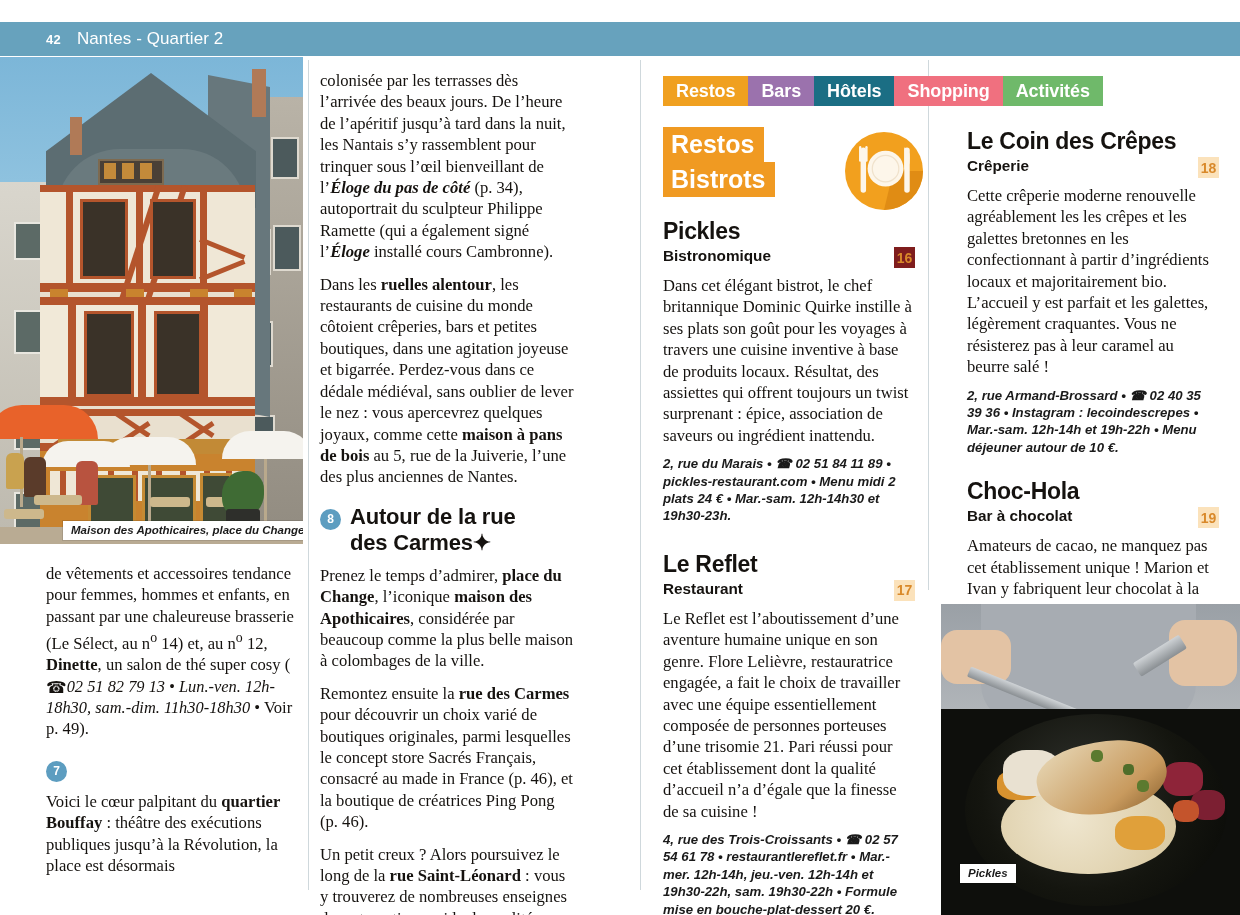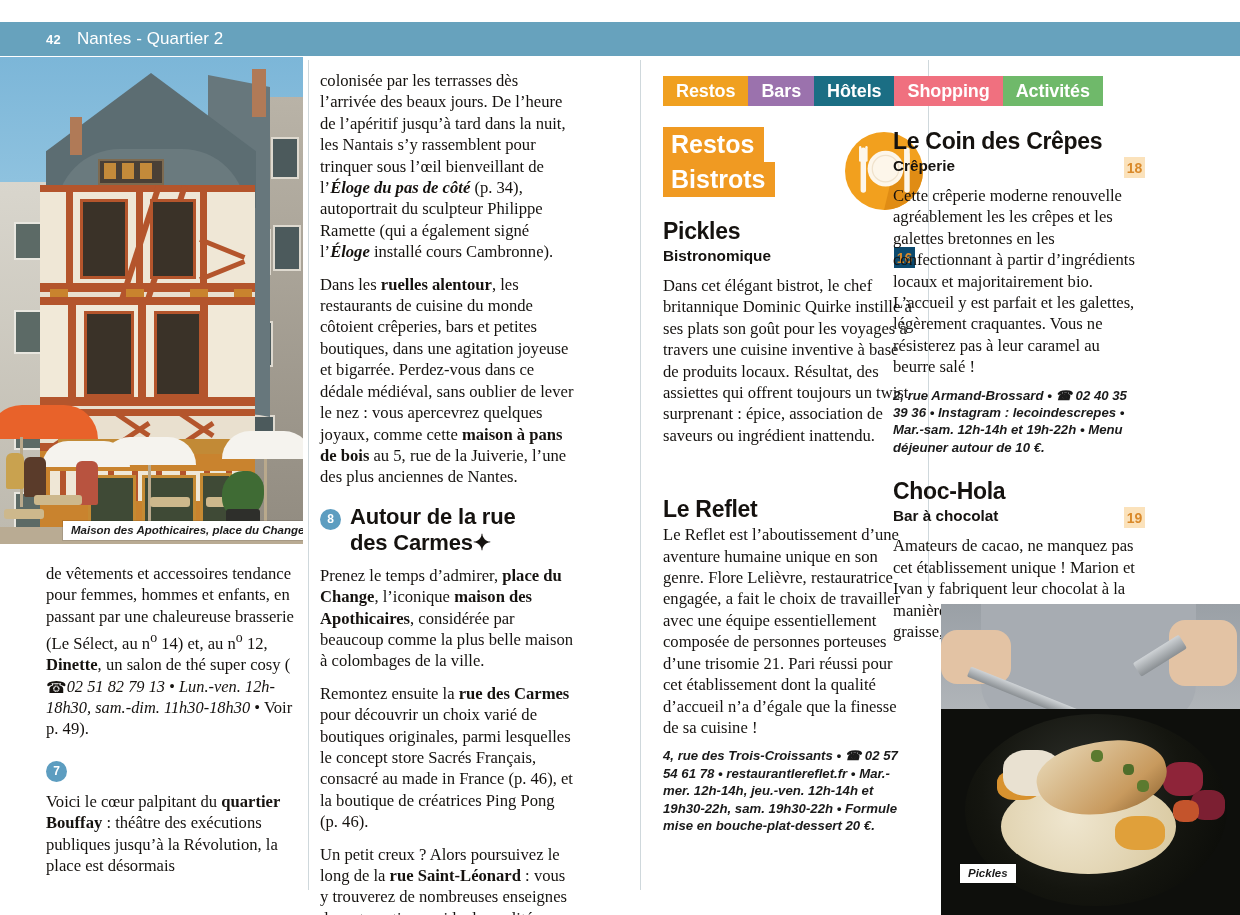--- a/index.html
+++ b/index.html
@@ -150,21 +150,21 @@
   .resto-badge{
     position:absolute;left:663px;top:127px;
     font-family:"Liberation Sans", sans-serif;
     font-weight:bold;font-size:25px;line-height:30px;
     color:#ffffff;
   }
   .resto-badge span{background:#f09a22;display:inline-block;padding:2px 10px 3px 8px;}
   .plate-logo{position:absolute;left:845px;top:132px;width:78px;height:78px;}
 
   .col-r1{position:absolute;left:663px;top:218px;width:252px;}
-  .col-r2{position:absolute;left:893px;top:128px;width:252px;}
+  .col-r2{position:absolute;left:967px;top:128px;width:252px;}
 
   .entry-name{
     font-family:"Liberation Sans", sans-serif;
     font-weight:bold;
     font-size:23px;line-height:26px;
     color:#15120f;
     letter-spacing:-.3px;
     margin:0 0 2px 0;
   }
   .entry-sub-row{display:flex;align-items:flex-start;justify-content:space-between;margin:0 0 7px 0;}
@@ -394,29 +394,34 @@
       <path d="M76 20q7 0 7 14t-7 14z" fill="#fdf6ea"></path>
     </svg>
   </div>
 
   <div class="col-r1">
 
     <div>
       <div class="entry-name">Pickles</div>
       <div class="entry-sub-row">
         <div class="entry-sub">Bistronomique</div>
-        <div class="num-badge" style="background: #0c4a6e; color: rgb(217, 137, 42);">16</div>
-      </div>
-      <div class="body-txt entry-body" style="margin-bottom:24px;">Dans cet élégant bistrot, le chef britannique Dominic Quirke instille à ses plats son goût pour les voyages à travers une cuisine inventive à base de produits locaux. Résultat, des assiettes qui offrent toujours un twist surprenant : épice, association de saveurs ou ingrédient inattendu.</div>
+        <div class="num-badge" style="background: #7f1d1d; color: rgb(217, 137, 42);">16</div>
+      </div>
+      <div class="body-txt entry-body" style="margin-bottom:9px;">Dans cet élégant bistrot, le chef britannique Dominic Quirke instille à ses plats son goût pour les voyages à travers une cuisine inventive à base de produits locaux. Résultat, des assiettes qui offrent toujours un twist surprenant : épice, association de saveurs ou ingrédient inattendu.</div>
+      <div class="prac"><span>2, rue du Marais • </span><span>☎</span> <span>02 51 84 11 89 • pickles-restaurant.com • Menu midi 2 plats 24 € • Mar.-sam. 12h-14h30 et 19h30-23h.</span></div>
     </div>
 
     <div style="height:26px;"></div>
 
     <div>
       <div class="entry-name">Le Reflet</div>
+      <div class="entry-sub-row">
+        <div class="entry-sub">Restaurant</div>
+        <div class="num-badge" style="background: rgb(251, 226, 187); color: rgb(217, 137, 42);">17</div>
+      </div>
       <div class="body-txt entry-body" style="margin-bottom:9px;">Le Reflet est l’aboutissement d’une aventure humaine unique en son genre. Flore Lelièvre, restauratrice engagée, a fait le choix de travailler avec une équipe essentiellement composée de personnes porteuses d’une trisomie 21. Pari réussi pour cet établissement dont la qualité d’accueil n’a d’égale que la finesse de sa cuisine !</div>
       <div class="prac"><span>4, rue des Trois-Croissants • </span><span>☎</span> <span>02 57 54 61 78 • restaurantlereflet.fr • Mar.-mer. 12h-14h, jeu.-ven. 12h-14h et 19h30-22h, sam. 19h30-22h • Formule mise en bouche-plat-dessert 20 €.</span></div>
     </div>
 
   </div>
 
   <div class="col-r2">
 
     <div>
       <div class="entry-name">Le Coin des Crêpes</div>

